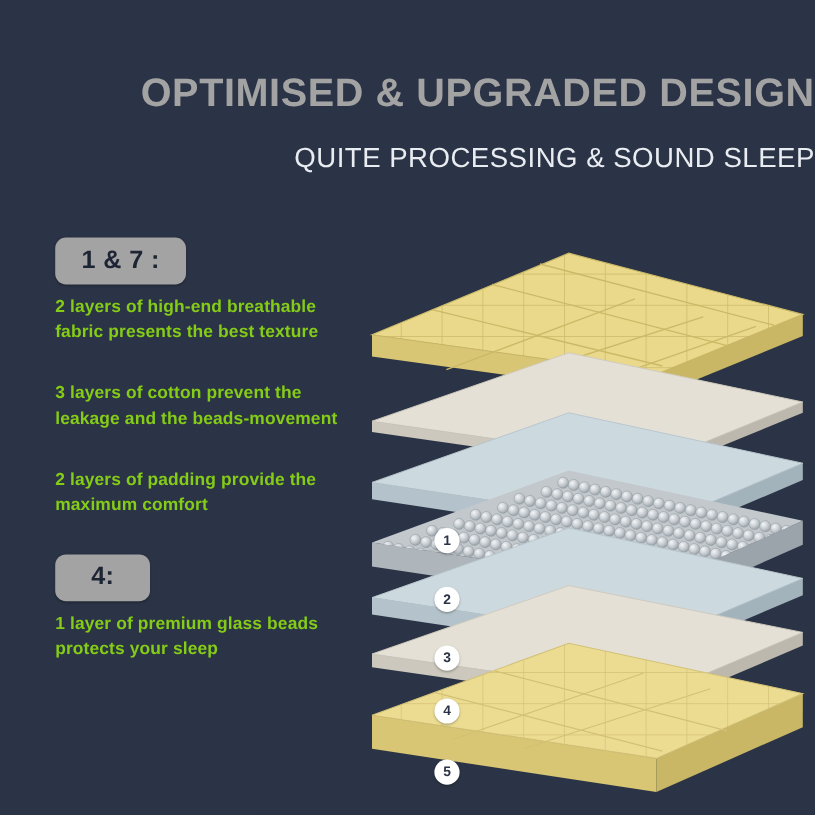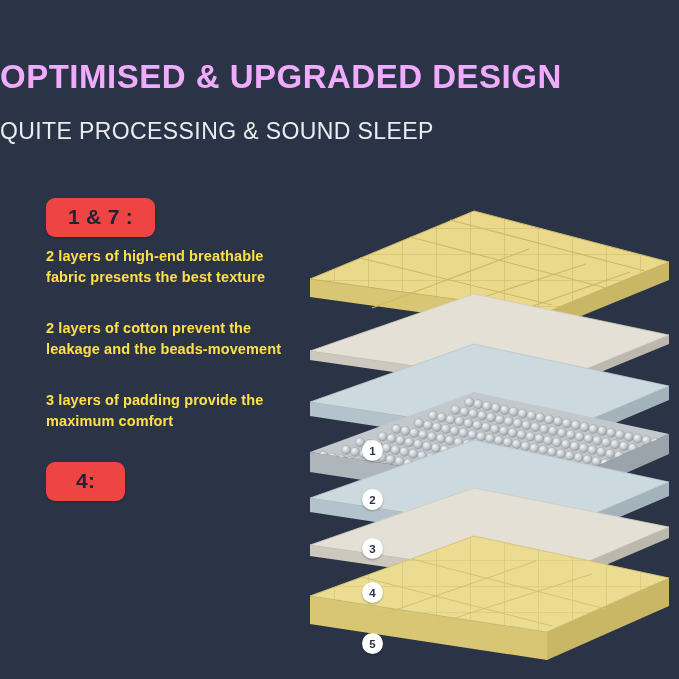--- a/index.html
+++ b/index.html
@@ -8,54 +8,54 @@
     background:#2b3446;
     font-family:"Liberation Sans", sans-serif;
     overflow:hidden;
     position:relative;
   }
   .stage{position:absolute;inset:0;}
 
   
   .title{
     position:absolute;left:0;right:0;top:58px;
-    text-align:left;
-    color:#f0abfc;
+    text-align:right;
+    color:#a3a3a3;
     font-size:33px;
     font-weight:bold;
     letter-spacing:0.5px;
   }
   .subtitle{
     position:absolute;left:0;right:0;top:118px;
-    text-align:left;
+    text-align:right;
     color:#e9edf2;
     font-size:23px;
     font-weight:normal;
     letter-spacing:0.4px;
   }
 
   
   .callouts{
     position:absolute;left:46px;top:198px;width:258px;
   }
   .callout{margin-bottom:30px;}
   .chip{
     display:inline-block;
-    background:#ef4444;
+    background:#a3a3a3;
     color:#1d2433;
     border-radius:9px;
     padding:7px 22px 8px 22px;
     font-size:21px;
     font-weight:bold;
     letter-spacing:0.3px;
     box-shadow:0 1px 2px rgba(0,0,0,.25);
   }
   .ctext{
     margin-top:9px;
-    color:#fde047;
+    color:#84cc16;
     font-size:14.5px;
     line-height:1.45;
     font-weight:bold;
     letter-spacing:0.1px;
     max-width:244px;
   }
   .callout.c4 .chip{padding-left:30px;padding-right:30px;}
 
   
   .stack{
@@ -91,29 +91,30 @@
   <div class="subtitle">QUITE PROCESSING &amp; SOUND SLEEP</div>
 
   <div class="callouts">
 
     <div class="callout c1">
       <div class="chip">1 &amp; 7 :</div>
       <div class="ctext">2 layers of high-end breathable fabric presents the best texture</div>
     </div>
 
     <div class="callout c2">
-      <div class="ctext">2 layers of cotton prevent the leakage and the beads-movement</div>
+      <div class="ctext">3 layers of cotton prevent the leakage and the beads-movement</div>
     </div>
 
     <div class="callout c3">
-      <div class="ctext">3 layers of padding provide the maximum comfort</div>
+      <div class="ctext">2 layers of padding provide the maximum comfort</div>
     </div>
 
     <div class="callout c4">
       <div class="chip">4:</div>
+      <div class="ctext">1 layer of premium glass beads protects your sleep</div>
     </div>
 
   </div>
 
   <div class="stack">
 
     <div class="layer" style="left:0px;top:0px;">
       <svg width="379" height="180" viewBox="0 0 379 180">
         <defs>
           <pattern id="quiltTop" width="34" height="26" patternUnits="userSpaceOnUse">

